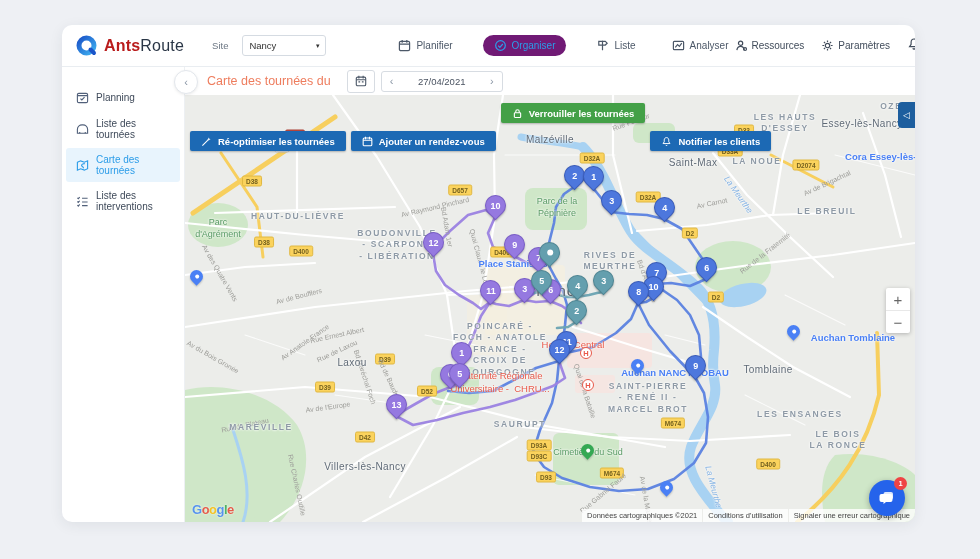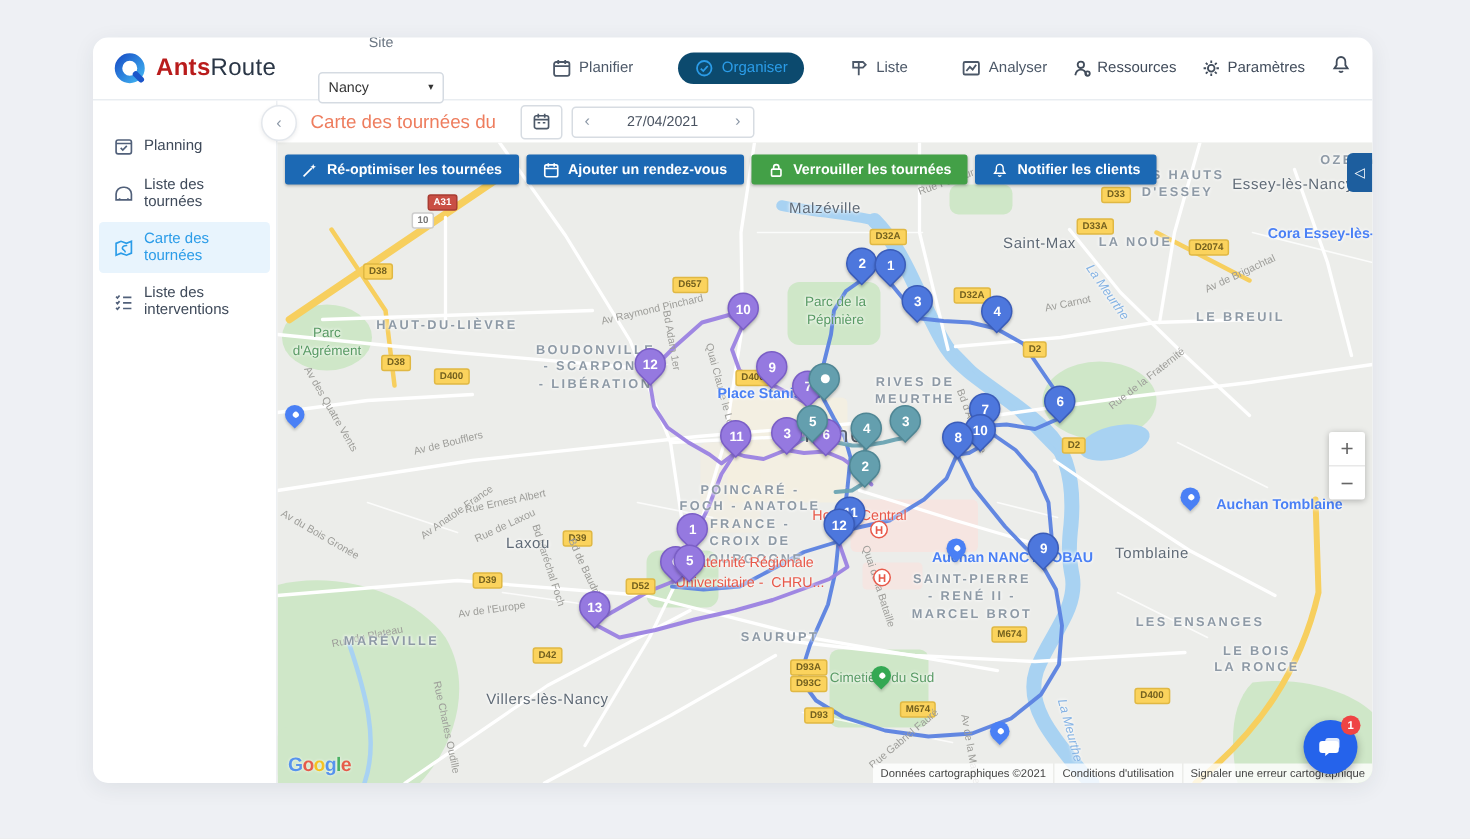--- a/index.html
+++ b/index.html
@@ -5,28 +5,28 @@
   html,body{margin:0;padding:0;}
   body{width:980px;height:559px;background:#eef0f4;position:relative;overflow:hidden;
        font-family:"Liberation Sans",sans-serif;-webkit-font-smoothing:antialiased;}
   .card{position:absolute;left:62px;top:25px;width:853px;height:497px;background:#fff;
         border-radius:10px;box-shadow:0 3px 14px rgba(40,50,70,.08);overflow:hidden;}
   
   .navbar{height:42px;display:flex;align-items:center;padding:0 14px;border-bottom:1px solid #e9edf1;box-sizing:border-box;}
   .logo{display:flex;align-items:center;gap:7px;}
   .logo-text{font-size:16px;color:#2a3646;letter-spacing:.2px;}
   .logo-text b{font-weight:bold;color:#b91c1c;}
-  .site-group{display:flex;align-items:center;gap:14px;margin-left:28px;flex-direction:column;}
+  .site-group{display:flex;align-items:center;gap:14px;margin-left:28px;}
   .site-label{font-size:9.5px;color:#6b7683;}
   .site-select{display:flex;align-items:center;justify-content:space-between;width:70px;height:19px;
         border:1px solid #d5dbe2;border-radius:3px;padding:0 6px;font-size:9.5px;color:#333;cursor:pointer;background:#fff;}
   .tabs{display:flex;align-items:center;gap:24px;margin-left:66px;}
   .tab{display:flex;align-items:center;gap:5px;font-size:10px;color:#4c5868;cursor:pointer;padding:4px 6px;border-radius:14px;}
   .tab svg{stroke:#4c5868;}
-  .tab.active{background:#0c4a6e;color:#2b9ce8;padding:4px 11px;}
+  .tab.active{background:#701a75;color:#2b9ce8;padding:4px 11px;}
   .tab.active svg{stroke:#2b9ce8;}
   .nav-right{display:flex;align-items:center;gap:17px;margin-left:auto;}
   .nav-link{display:flex;align-items:center;gap:4px;font-size:10px;color:#414c5b;cursor:pointer;}
   .nav-link svg{stroke:#414c5b;}
   .bell-wrap{position:relative;cursor:pointer;}
   
   .app-body{display:flex;height:455px;}
   .sidebar{width:123px;border-right:1px solid #edf0f3;padding-top:16px;box-sizing:border-box;flex:none;}
   .side-item{display:flex;align-items:center;gap:7px;font-size:10px;color:#3f4a5a;padding:6px 10px;margin:2px 4px;
         border-radius:3px;cursor:pointer;}
@@ -82,21 +82,21 @@
   .mpin.greenpin{background:#34a853;}
   .hosp{position:absolute;width:12px;height:12px;border-radius:50%;background:#fff;border:1.5px solid #e8594a;
         color:#e8594a;font-size:7.5px;font-weight:bold;display:flex;align-items:center;justify-content:center;
         transform:translate(-50%,-50%);box-sizing:border-box;}
   
   .map-toolbar{position:absolute;left:5px;top:8px;display:flex;gap:5px;z-index:30;}
   .tb-btn{height:20px;border:none;border-radius:2px;color:#fff;font-size:9.5px;font-weight:bold;
         font-family:"Liberation Sans",sans-serif;display:flex;align-items:center;gap:6px;padding:0 11px;cursor:pointer;
         box-shadow:0 1px 2px rgba(0,0,0,.25);}
   .tb-btn svg{stroke:#fff;}
-  .tb-blue{background:#1c69b4;}
+  .tb-blue{background:#1c69b4;margin-top:28px;}
   .tb-green{background:#43a047;}
   
   .collapse-btn{position:absolute;right:0;top:7px;width:17px;height:26px;background:#1d5e9e;border-radius:4px 0 0 4px;
         color:#fff;font-size:9px;display:flex;align-items:center;justify-content:center;cursor:pointer;z-index:30;}
   .zoomctl{position:absolute;right:5px;top:193px;width:24px;background:#fff;border-radius:2px;
         box-shadow:0 1px 4px rgba(0,0,0,.25);z-index:30;overflow:hidden;}
   .zoomctl div{height:22px;display:flex;align-items:center;justify-content:center;font-size:15px;color:#666;cursor:pointer;}
   .zoomctl div:first-child{border-bottom:1px solid #e8e8e8;}
   .google{position:absolute;left:7px;bottom:5px;font-size:13px;font-weight:bold;letter-spacing:-.5px;z-index:25;opacity:.85;}
   .google span{text-shadow:0 0 2px #fff;}

